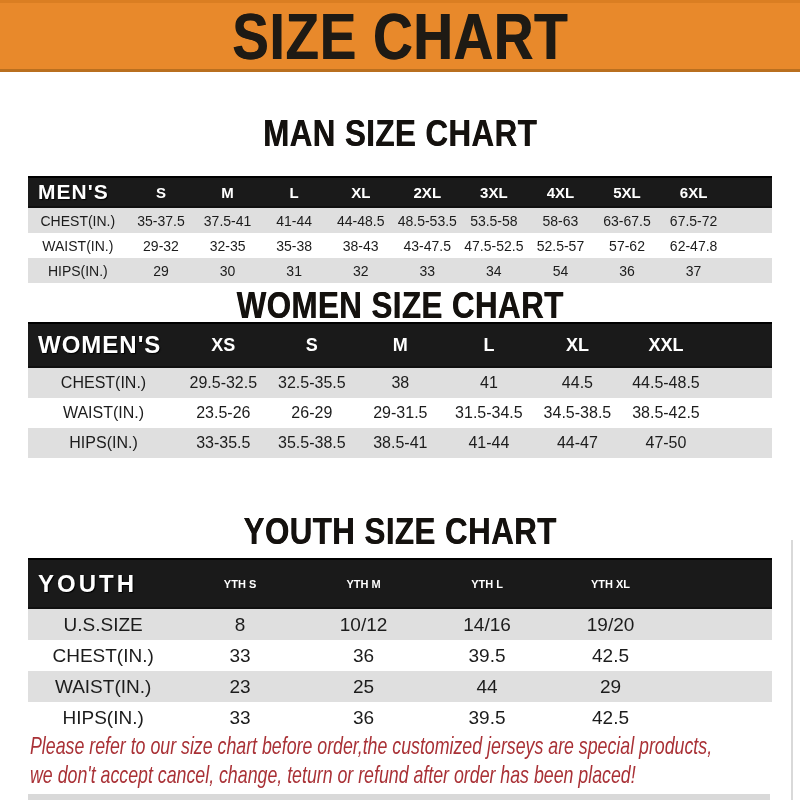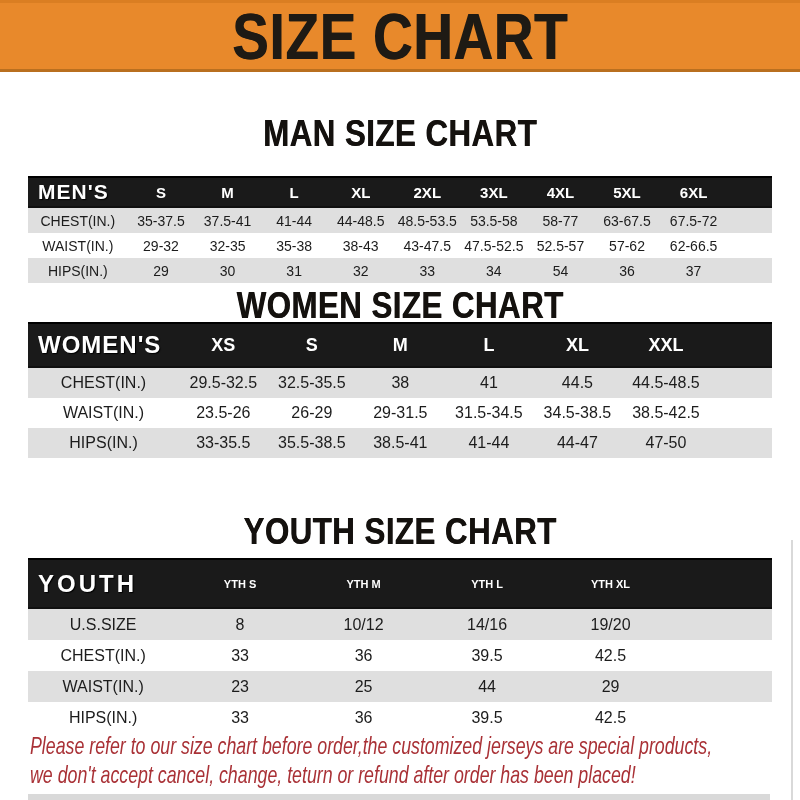--- a/index.html
+++ b/index.html
@@ -58,21 +58,21 @@
   #men-table tbody td{height:25px;font-size:14px;}
   
   #women-table{top:322px;}
   #women-table thead th{height:42px;font-size:18px;margin-left:32px;}
   #women-table thead th.corner{font-size:24px;}
   #women-table tbody td{height:30px;font-size:16px;}
   
   #youth-table{top:558px;}
   #youth-table thead th{height:47px;font-size:11px;}
   #youth-table thead th.corner{font-size:24px;letter-spacing:3px;}
-  #youth-table tbody td{height:31px;font-size:16px;margin-top:41px;}
+  #youth-table tbody td{height:31px;font-size:19px;margin-top:41px;}
   
   .footnote{
     position:absolute;left:30px;top:731px;width:770px;
     color:var(--footnote-fg,#A93136);
     font-style:italic;
   }
   .footnote-line{
     display:block;font-size:24px;font-weight:normal;line-height:29px;
     white-space:nowrap;transform:scaleX(0.74);transform-origin:0 50%;
   }
@@ -124,36 +124,36 @@
     </thead>
   <tbody>
       <tr class="shade">
         <td>CHEST(IN.)</td>
         <td>35-37.5</td>
         <td>37.5-41</td>
         <td>41-44</td>
         <td>44-48.5</td>
         <td>48.5-53.5</td>
         <td>53.5-58</td>
-        <td>58-77</td>
+        <td>58-63</td>
         <td>63-67.5</td>
         <td>67.5-72</td>
         <td></td>
       </tr>
       <tr class="plain">
         <td>WAIST(IN.)</td>
         <td>29-32</td>
         <td>32-35</td>
         <td>35-38</td>
         <td>38-43</td>
         <td>43-47.5</td>
         <td>47.5-52.5</td>
         <td>52.5-57</td>
         <td>57-62</td>
-        <td>62-66.5</td>
+        <td>62-47.8</td>
         <td></td>
       </tr>
       <tr class="shade">
         <td>HIPS(IN.)</td>
         <td>29</td>
         <td>30</td>
         <td>31</td>
         <td>32</td>
         <td>33</td>
         <td>34</td>

